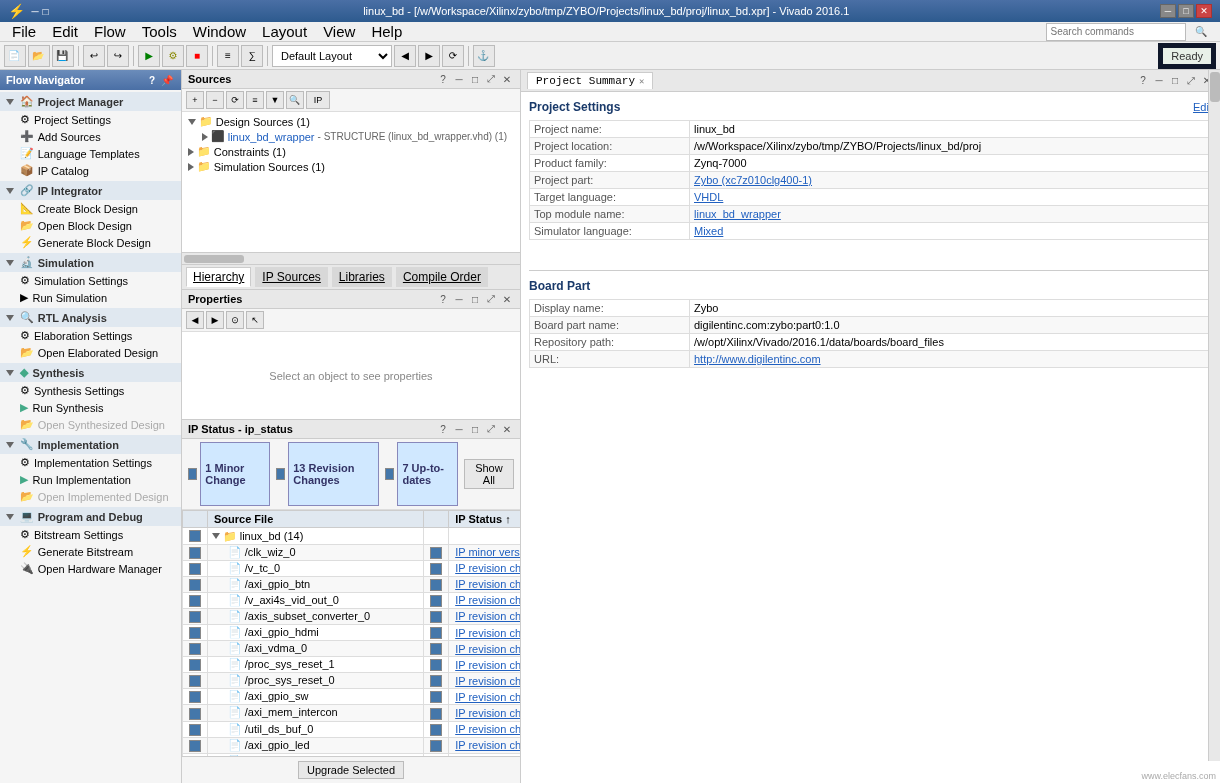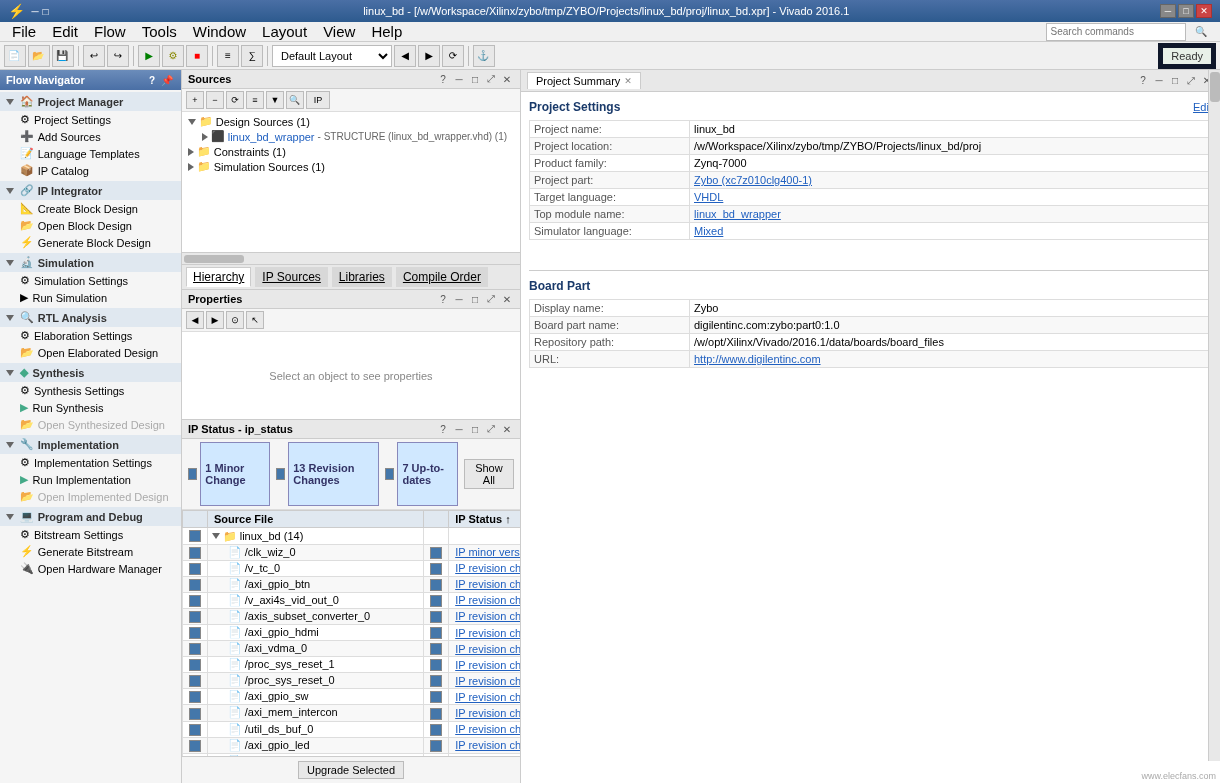--- a/index.html
+++ b/index.html
@@ -71,21 +71,21 @@
     th { background: #e0e8f0; border: 1px solid #ccc; padding: 2px 6px; text-align: left; white-space: nowrap; font-weight: bold; position: sticky; top: 0; }
     td { border: 1px solid #ddd; padding: 1px 6px; white-space: nowrap; }
     .link { color: #2060c0; text-decoration: underline; cursor: pointer; }
     tr:nth-child(even) td { background: #f8f8f8; }
     
     .ip-footer { background: #f5f5f5; border-top: 1px solid #ccc; padding: 4px 8px; display: flex; align-items: center; justify-content: center; }
     
     
     #right-panel { width: 700px; display: flex; flex-direction: column; border-left: 1px solid #ccc; background: white; overflow: hidden; }
     .rp-header { background: #e8e8e8; border-bottom: 1px solid #ccc; padding: 2px 6px; display: flex; align-items: center; font-size: 11px; }
-    .rp-tab { padding: 2px 8px; border: 1px solid #ccc; background: white; cursor: pointer; border-bottom: none; margin-right: 2px; display: flex; align-items: center; gap: 4px; }
+    .rp-tab { padding: 2px 8px; border: 1px solid #ccc; background: white; cursor: pointer; border-bottom: none; margin-right: 2px; display: flex; align-items: center; gap: 4px; font-family: Liberation Mono, monospace; }
     .rp-close { color: #888; cursor: pointer; font-size: 9px; }
     .rp-icons { margin-left: auto; display: flex; gap: 2px; }
     
     .rp-content { flex: 1; overflow: auto; padding: 8px; }
     .section-title { font-weight: bold; font-size: 12px; color: #1a3a6a; margin-bottom: 6px; display: flex; justify-content: space-between; align-items: center; }
     .edit-link { color: #2060c0; text-decoration: underline; cursor: pointer; font-size: 11px; font-weight: normal; }
     
     .info-table { width: 100%; margin-bottom: 30px; }
     .info-table tr td:first-child { color: #555; width: 160px; padding: 2px 4px; }
     .info-table tr td:last-child { padding: 2px 4px; font-weight: normal; }

